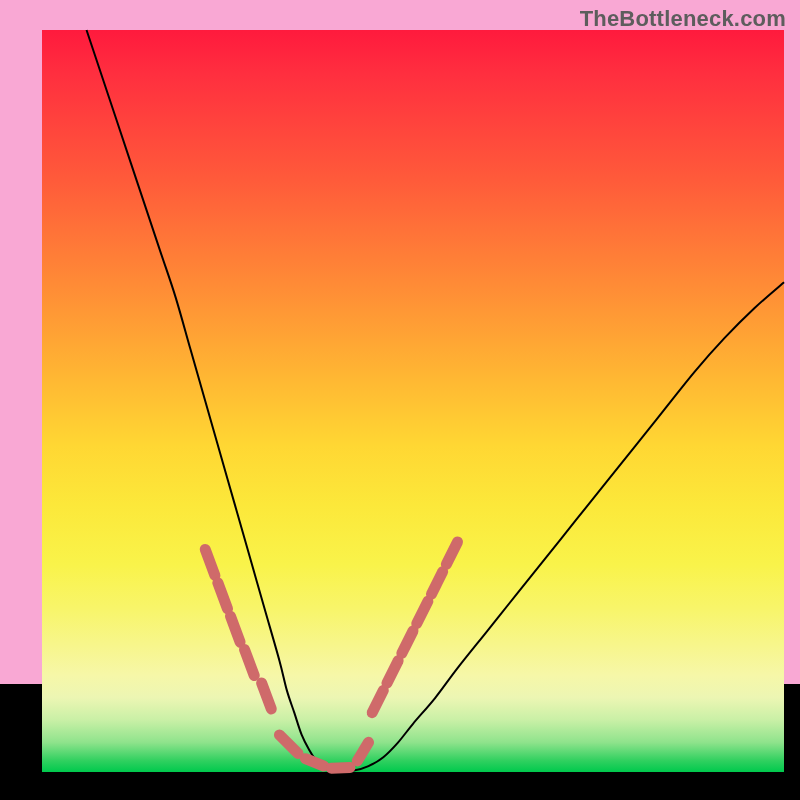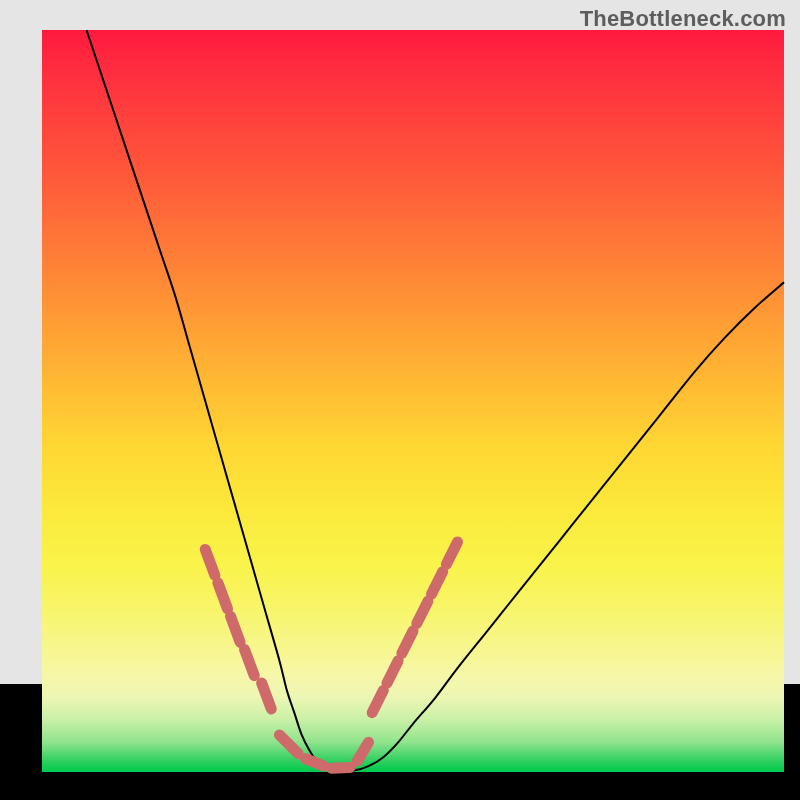--- a/index.html
+++ b/index.html
@@ -10,21 +10,21 @@
     overflow: hidden;
     background: #000;
     font-family: Arial, Helvetica, sans-serif;
   }
   .frame {
     position: absolute;
     left: 0;
     top: 0;
     width: 800px;
     height: 684px;
-    background: #e5e5e5;
+    background: #f9a8d4;
   }
   .plot {
     position: absolute;
     background: linear-gradient(to bottom,
       #ff1a3d 0%,
       #ff2f3f 6%,
       #ff5a3a 20%,
       #ff8a36 34%,
       #ffb433 46%,
       #ffd733 56%,

